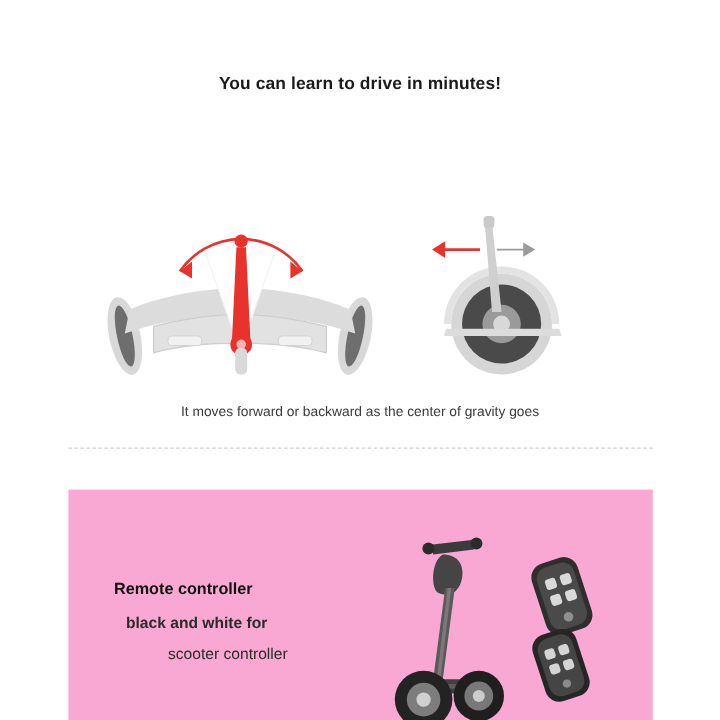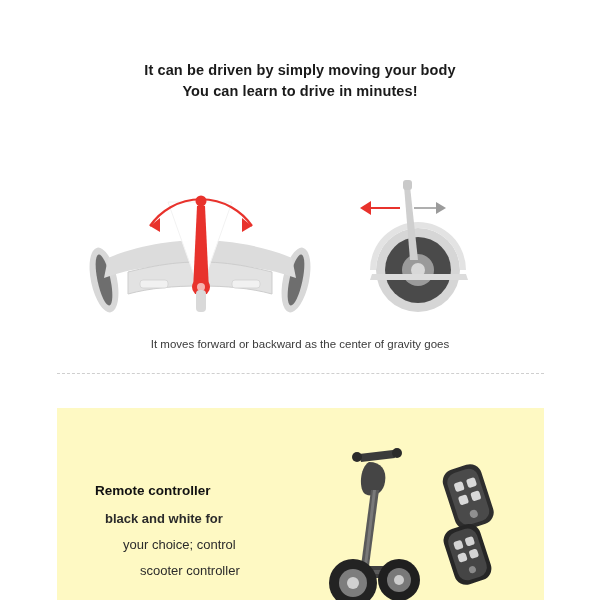--- a/index.html
+++ b/index.html
@@ -60,21 +60,21 @@
     border-top: 1px dashed #cfcfcf;
   }
 
   
   .panel {
     position: absolute;
     top: 408px;
     left: 57px;
     width: 487px;
     height: 192px;
-    background: #fef9c3;
+    background: #f9a8d4;
   }
   .panel-text {
     position: absolute;
     top: 70px;
     left: 38px;
     width: 210px;
     font-size: 13px;
     color: #2b2b2b;
     line-height: 26px;
   }
@@ -96,21 +96,20 @@
     width: 230px;
     height: 160px;
   }
 
   svg { display: block; }
 </style>
 </head>
 <body>
 
 <div class="headline">
-  <span>It can be driven by simply moving your body</span>
   <span class="line2">You can learn to drive in minutes!</span>
 </div>
 
 <div class="illus">
   <svg width="600" height="160" viewBox="0 0 600 160">
 
     <g>
 
       <g>
         <ellipse cx="104" cy="120" rx="13" ry="33" fill="#d8d8d8" transform="rotate(-12 104 120)"></ellipse>
@@ -168,21 +167,20 @@
 
 <div class="caption">It moves forward or backward as the center of gravity goes</div>
 
 <div class="divider"></div>
 
 <div class="panel">
 
   <div class="panel-text">
     <span class="ttl">Remote controller</span>
     <span class="l2">black and white for</span>
-    <span class="l3">your choice; control</span>
     <span class="l4">scooter controller</span>
   </div>
 
   <div class="panel-art">
     <svg width="230" height="170" viewBox="0 0 230 170">
 
       <g>
 
         <path d="M52 16 L 86 12 L 88 20 L 54 24 Z" fill="#3b3b3b"></path>
         <circle cx="50" cy="19" r="5" fill="#2b2b2b"></circle>

